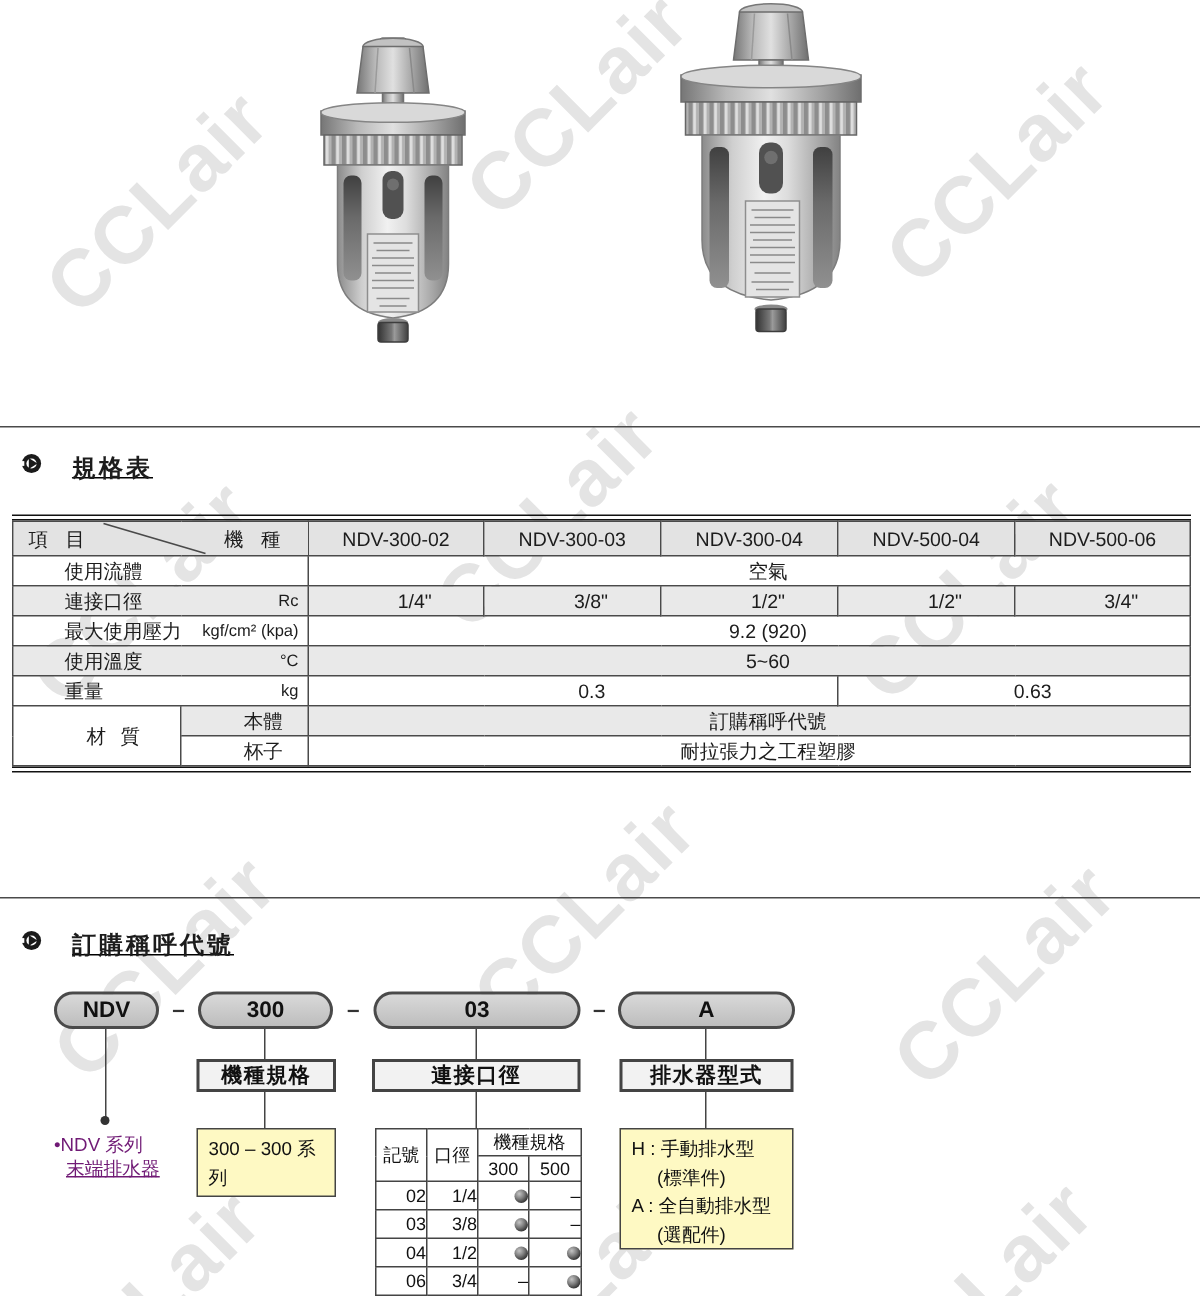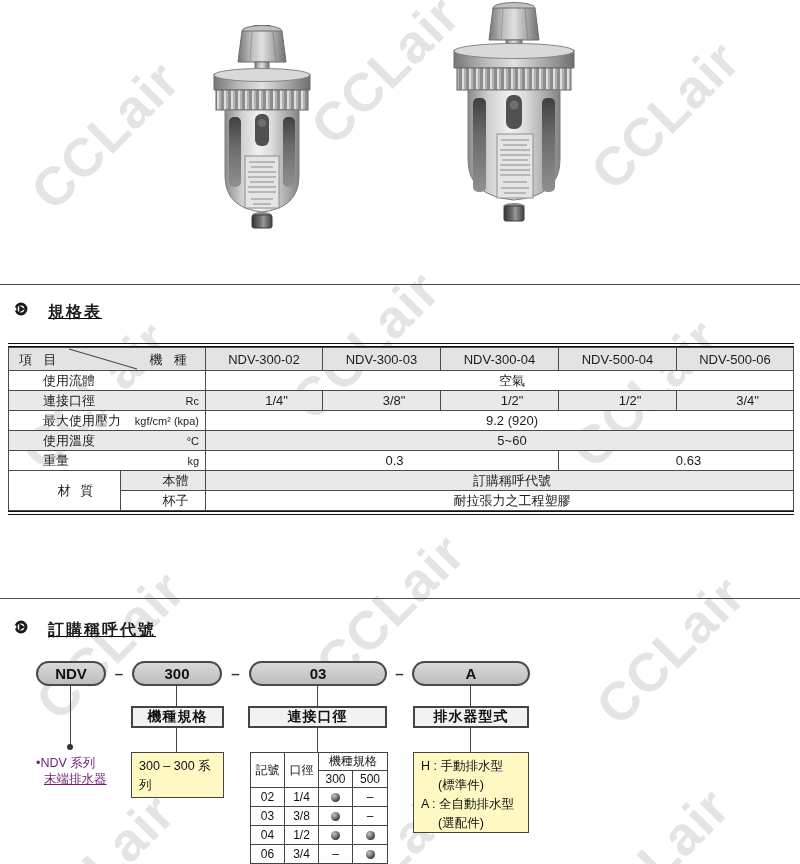--- a/index.html
+++ b/index.html
@@ -52,21 +52,21 @@
   .obox .ind{padding-left:17px;}
   .note{position:absolute;z-index:2;font-size:12.5px;color:#701a75;line-height:16px;}
   .note .l2{padding-left:8px;text-decoration:underline;}
 
   table.mini{position:absolute;z-index:2;left:250px;top:752px;border-collapse:collapse;table-layout:fixed;
              width:137px;background:#fff;}
   table.mini th,table.mini td{border:1px solid #444;font-size:12px;font-weight:normal;color:#111;
              text-align:center;padding:0;}
   table.mini .h1 th{height:16px;}
   table.mini .h2 th{height:16px;}
-  table.mini td{height:18px;}
+  table.mini td{height:18px;text-align:right;}
   .dot{width:9px;height:9px;border-radius:50%;display:inline-block;vertical-align:middle;
        background:radial-gradient(circle at 35% 32%, #c4c4c4 0%, #7d7d7d 40%, #2d2d2d 78%);}
 
   .product{position:absolute;z-index:2;}
 </style>
 </head>
 <body>
 
 <div class="page">
 

